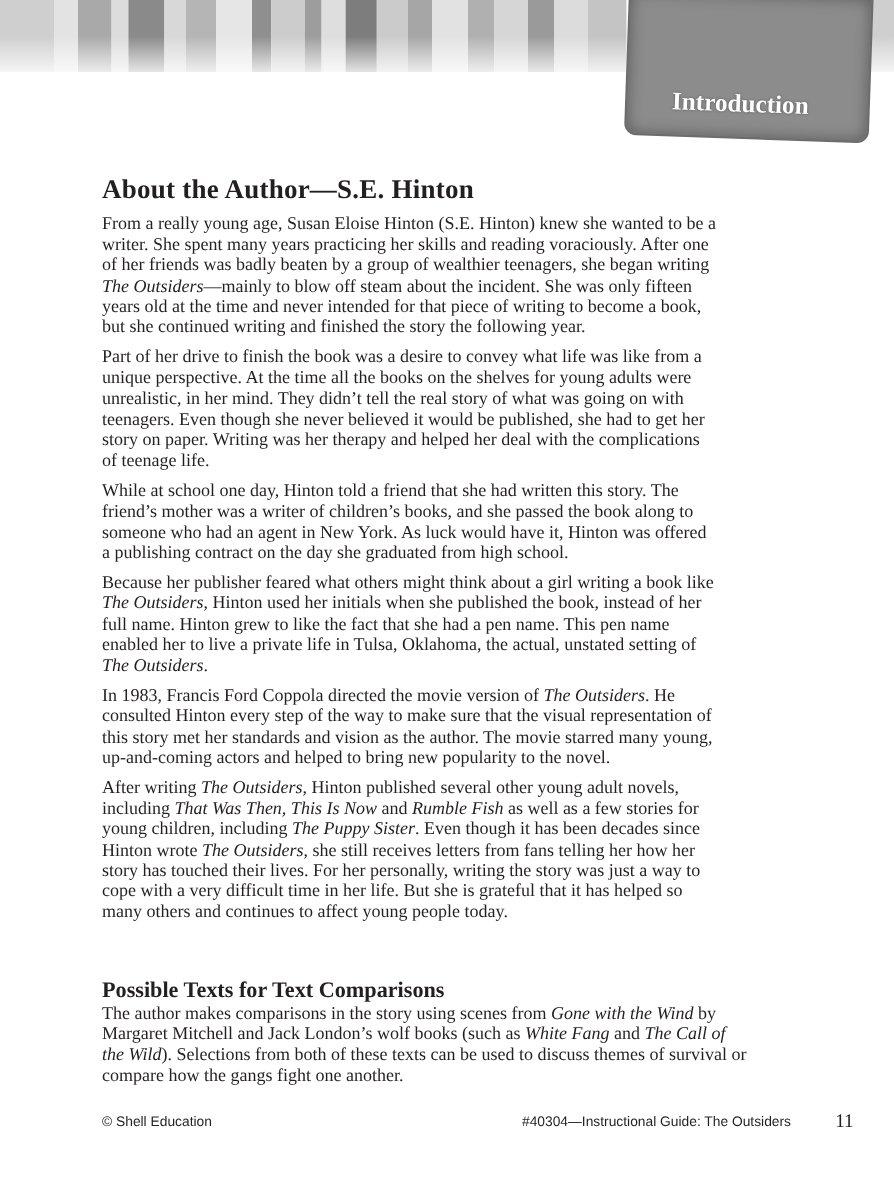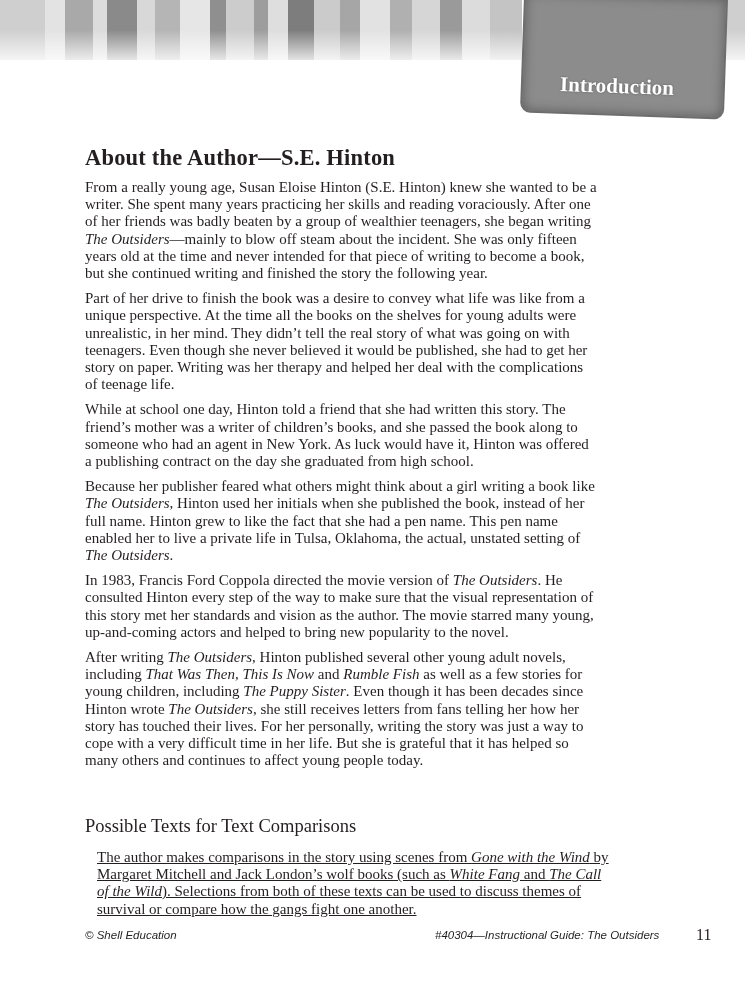--- a/index.html
+++ b/index.html
@@ -10,25 +10,25 @@
   .fade { position:absolute; left:0; top:30px; width:745px; height:45px;
           background:linear-gradient(to bottom, rgba(255,255,255,0) 0%, #fff 85%); }
   .tab { position:absolute; left:522px; top:-6px; width:200px; height:118px;
          background:#8c8c8c; border-radius:0 0 10px 10px; transform:rotate(2deg);
          box-shadow: inset 0 0 12px rgba(0,0,0,0.35); border:2px solid #6d6d6d; }
   .tab-label { position:absolute; left:560px; top:74px; font-family:"Liberation Serif", serif;
          font-weight:bold; font-size:21px; color:#fff; transform:rotate(2deg);
          text-shadow:0 0 2px #555; }
   .content { position:absolute; left:85px; top:128px; width:530px; }
   h1 { font-size:22.5px; font-weight:bold; margin:16px 0 7px 0; line-height:28px; letter-spacing:0.2px; }
-  h2 { font-size:18.5px; font-weight:normal; margin:0; line-height:22px; }
+  h2 { font-size:18.5px; font-weight:bold; margin:0; line-height:22px; }
   p { font-size:15px; line-height:17.2px; margin:0 16px 8px 0; }
-  p.tight { margin:12px;text-decoration:underline; }
+  p.tight { margin:0; }
   .sec2 { position:absolute; left:85px; top:815px; width:540px; }
-  .footer { position:absolute; top:929px; font-family:"Liberation Sans", sans-serif; font-style:italic;
+  .footer { position:absolute; top:929px; font-family:"Liberation Sans", sans-serif; 
             font-size:11.5px; color:#231f20; }
   .pagenum { position:absolute; top:926px; left:696px; font-family:Liberation Serif, serif;
             font-size:16px; }
 </style>
 </head>
 <body>
 
 <div class="banner">
   <div class="stripe" style="left:0;width:45px;background:#cfcfcf"></div>
   <div class="stripe" style="left:45px;width:20px;background:#e3e3e3"></div>

